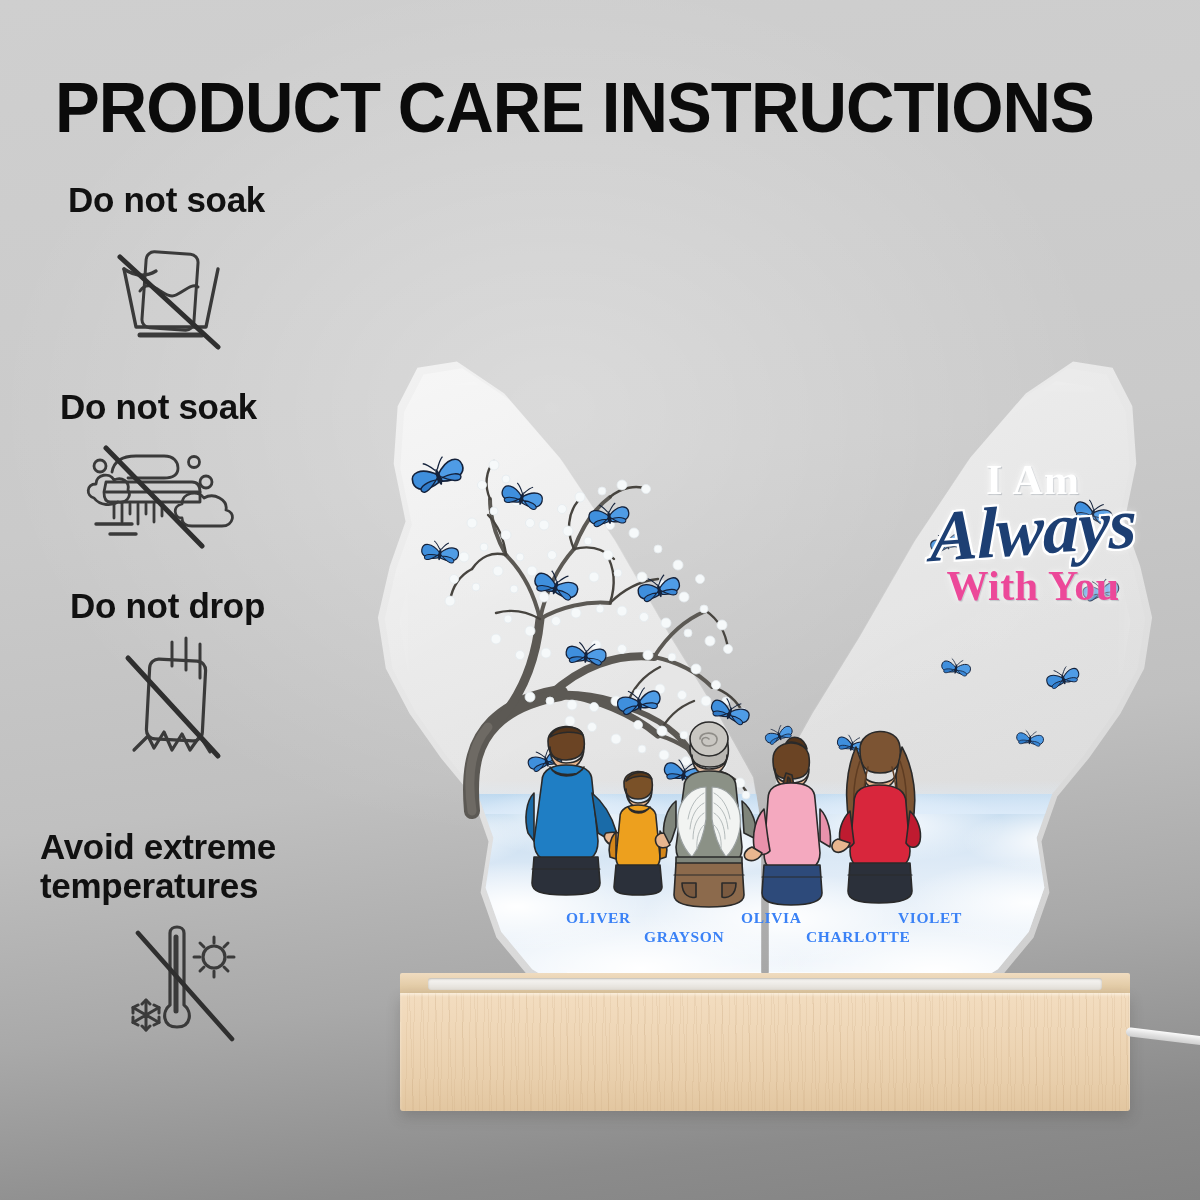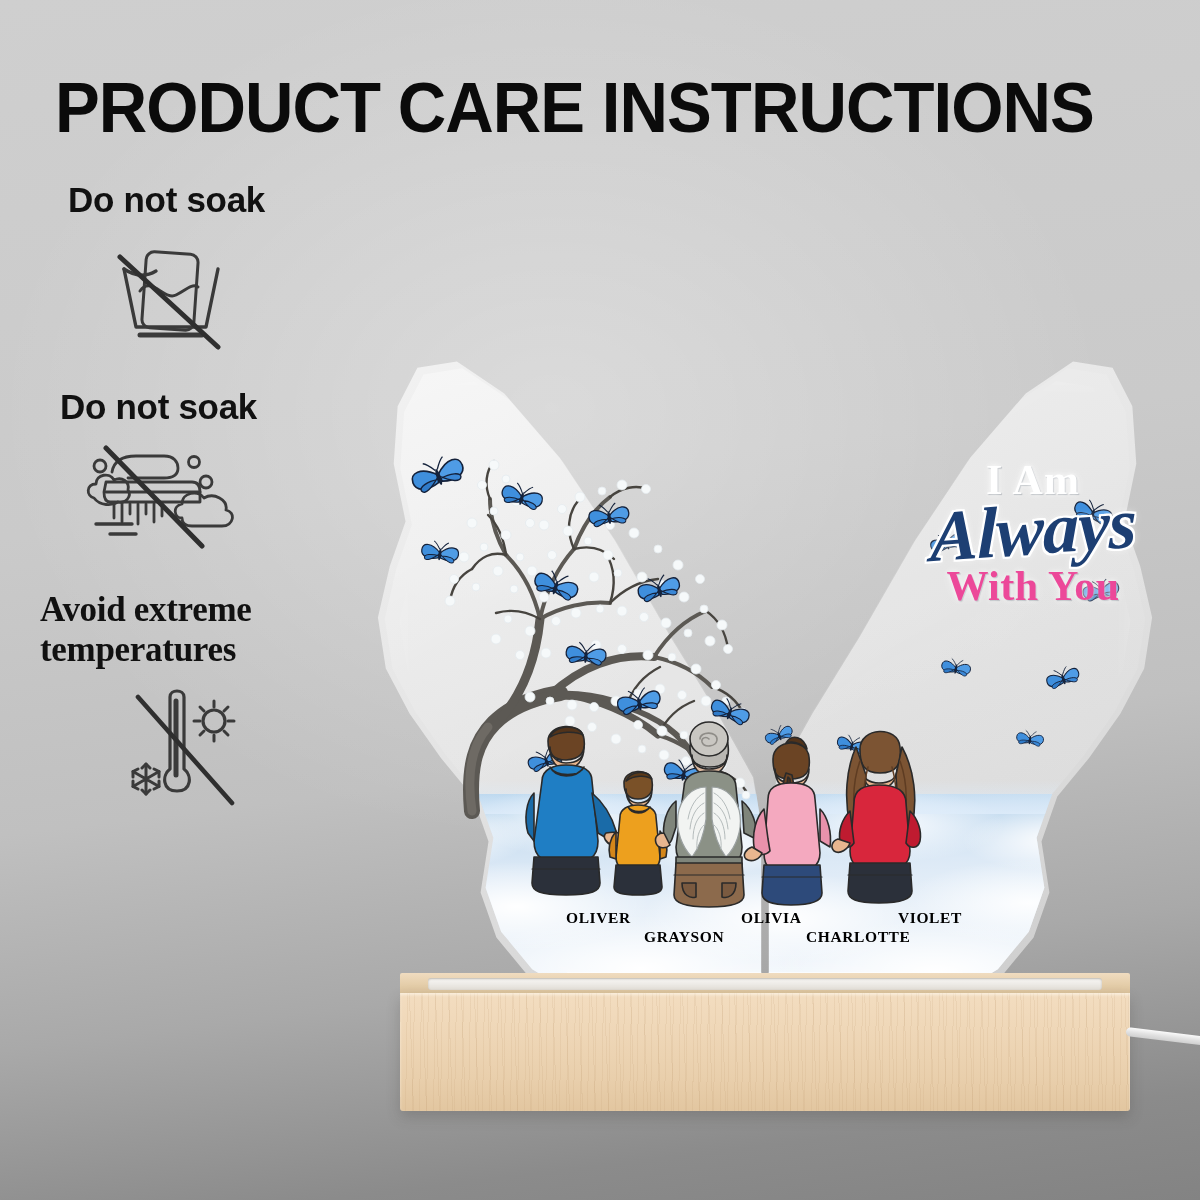--- a/index.html
+++ b/index.html
@@ -27,21 +27,21 @@
   .care-item { position:relative; }
   .care-label {
     font-size:35px; font-weight:bold; color:#111; line-height:1.12;
     letter-spacing:-0.3px;
   }
   .care-icon { margin-top:6px; }
 
   .ci-1 { padding-left:68px; } .ci-1 .care-icon { margin-left:38px; }
   .ci-2 { padding-left:60px; margin-top:28px; } .ci-2 .care-icon { margin-left:20px; }
   .ci-3 { padding-left:70px; margin-top:30px; } .ci-3 .care-icon { margin-left:44px; }
-  .ci-4 { padding-left:40px; margin-top:34px;font-family:Liberation Serif, serif; } .ci-4 .care-icon { margin-left:74px; }
+  .ci-4 { padding-left:40px; margin-top:51px; } .ci-4 .care-icon { margin-left:74px; }
 
   
   #lamp { position:absolute; left:370px; top:355px; width:790px; height:800px; }
 
   
   #plaque { position:absolute; left:0; top:0; width:790px; height:640px; }
   .wing-frost {
     position:absolute; inset:0;
     -webkit-clip-path:var(--wingpath); clip-path:var(--wingpath);
   }
@@ -108,21 +108,21 @@
   }
   #q-with {
     font-family:"Liberation Serif", serif; font-weight:bold; font-size:42px; color:#ec4899;
     letter-spacing:.5px; line-height:1; margin-top:2px;
     text-shadow:0 0 5px rgba(255,255,255,.75), 0 0 12px rgba(255,255,255,.45), 1px 1px 1px rgba(120,130,140,.55);
   }
 
   
   .name {
     position:absolute; font-family:"Liberation Serif", serif; font-weight:bold;
-    font-size:15.5px; color:#000000; letter-spacing:.6px; white-space:nowrap;
+    font-size:15.5px; color:#3b82f6; letter-spacing:.6px; white-space:nowrap;
   }
 
   
   #base { position:absolute; left:30px; top:618px; width:730px; height:140px; }
   #base-top {
     position:absolute; left:0; top:0; width:730px; height:22px;
     background:linear-gradient(180deg,#f0dcc0 0%, #e4cda9 55%, #d9c09a 100%);
     border-radius:2px;
   }
   #base-slot {
@@ -193,20 +193,36 @@
 
           <circle cx="20" cy="34" r="6"></circle>
             <circle cx="114" cy="30" r="5.5"></circle>
             <circle cx="126" cy="50" r="6"></circle>
         </g>
         <line x1="26" y1="16" x2="122" y2="114" stroke="#2f2f2f" stroke-width="5" stroke-linecap="round"></line>
       </svg>
     </div>
   </div>
 
+  <div class="care-item ci-3">
+    <div class="care-label">Do not drop</div>
+    <div class="care-icon">
+      <svg width="130" height="140" viewBox="0 0 130 140">
+        <g fill="none" stroke="#3a3a3a" stroke-width="3.2" stroke-linecap="round" stroke-linejoin="round">
+
+          <path d="M58 10 L58 34 M72 6 L72 38 M86 12 L86 46" stroke-width="3"></path>
+
+          <rect x="34" y="28" width="56" height="80" rx="9" transform="rotate(3 62 68)"></rect>
+
+          <path d="M20 118 L34 104 L40 116 L50 100 L58 118 L68 102 L76 118 L86 104 L96 120"></path>
+        </g>
+        <line x1="14" y1="26" x2="104" y2="124" stroke="#2f2f2f" stroke-width="5" stroke-linecap="round"></line>
+      </svg>
+    </div>
+  </div>
 
   <div class="care-item ci-4">
     <div class="care-label">Avoid extreme temperatures</div>
     <div class="care-icon">
       <svg width="140" height="140" viewBox="0 0 140 140">
         <g fill="none" stroke="#3a3a3a" stroke-width="3.2" stroke-linecap="round" stroke-linejoin="round">
 
           <path d="M56 22 C56 14 70 14 70 22 L70 94 C78 100 78 116 63 116 C48 116 48 100 56 94 Z"></path>
           <path d="M62 26 L62 100" stroke-width="5"></path>
 

